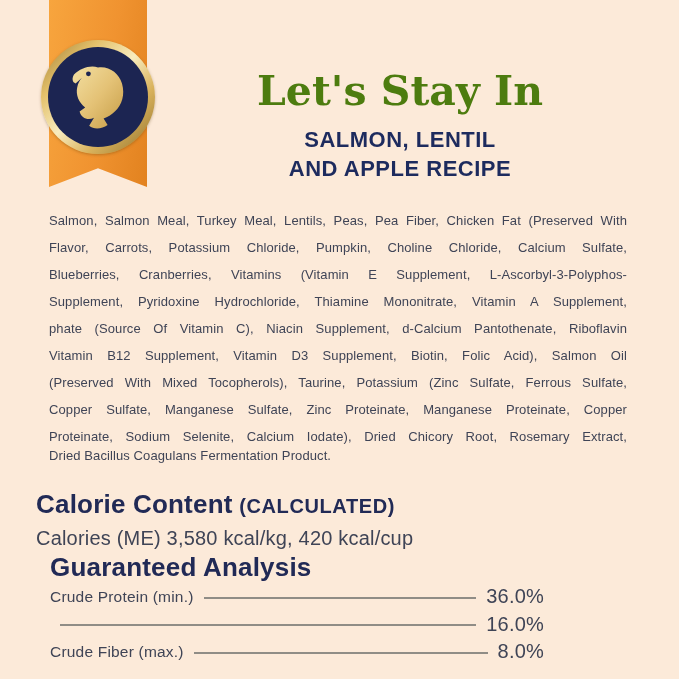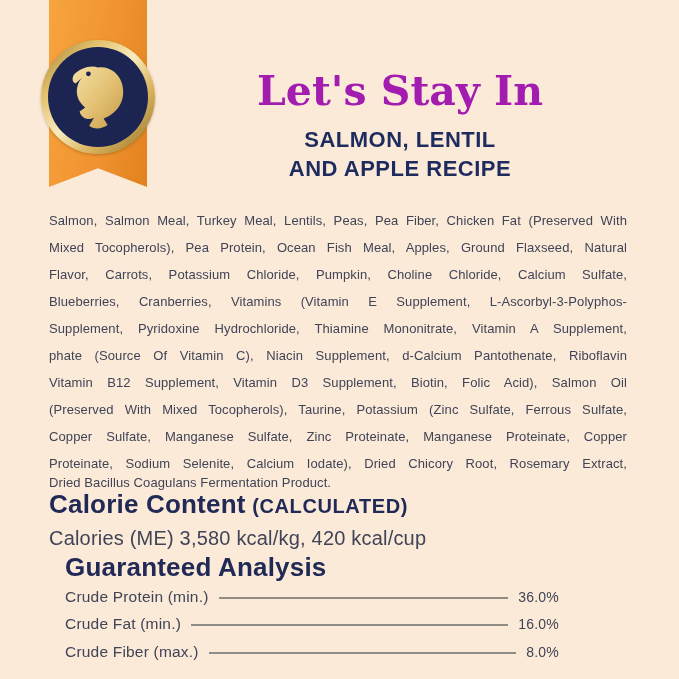--- a/index.html
+++ b/index.html
@@ -32,53 +32,53 @@
   .badge-inner svg { display: block; }
 
   
   .header {
     position: absolute; left: 220px; top: 66px; width: 360px;
     text-align: center; color: #1d2b5e;
   }
   .title {
     font-family: "DejaVu Serif", "Liberation Serif", serif;
     font-weight: 700; font-size: 41px; line-height: 50px;
-    margin: 0; letter-spacing: 0px; color: #a21caf;
+    margin: 0; letter-spacing: 0px; color: #4d7c0f;
   }
   .subtitle {
     margin-top: 9px;
     font-weight: 700; font-size: 22px; line-height: 29px;
     letter-spacing: 0.5px; color: #1d2b5e;
   }
 
   
   .ingredients { position: absolute; left: 49px; top: 203px; width: 578px; }
   .sec-h {
     margin: 0; color: #212a56; font-weight: 700;
     font-size: 28px; line-height: 34px; letter-spacing: 0.2px;
   }
   .para { margin-top: 3px; color: #3f4456; font-size: 13px; letter-spacing: 0.1px; }
   .jline { line-height: 19px; text-align: justify; text-align-last: justify; margin-top: 8px; }
   .lastline { line-height: 19px; text-align: left; }
 
   
-  .calorie { position: absolute; left: 49px; top: 489px; width: 560px; }
+  .calorie { position: absolute; left: 36px; top: 489px; width: 560px; }
   .cal-h { margin: 0; color: #212a56; }
   .cal-h .main { font-weight: 700; font-size: 26px; letter-spacing: 0.2px; }
   .cal-h .suffix { font-weight: 600; font-size: 20px; letter-spacing: 0.6px; }
   .cal-line { margin-top: 7px; color: #3f4456; font-size: 20px; letter-spacing: 0.2px; }
 
   
-  .analysis { position: absolute; left: 65px; top: 551px; width: 494px; }
+  .analysis { position: absolute; left: 50px; top: 551px; width: 494px; }
   .analysis .sec-h { font-size: 26px; line-height: 32px; }
   .rows { }
   .row { display: flex; align-items: center; height: 27.5px; }
   .row .lbl { color: #3f4456; font-size: 15.5px; letter-spacing: 0.2px; white-space: nowrap; }
   .row .leader { flex: 1; height: 2px; background: #908d86; margin: 0 10px; position: relative; top: 1px; }
-  .row .val { color: #3f4456; font-size: 14px; letter-spacing: 0.2px; white-space: nowrap; }
+  .row .val { color: #3f4456; font-size: 20px; letter-spacing: 0.2px; white-space: nowrap; }
 </style>
 </head>
 <body>
 
 <div class="page">
 
   <div class="ribbon"></div>
 
   <div class="badge">
     <div class="badge-inner">
@@ -115,21 +115,20 @@
     <h1 class="title">Let's Stay In</h1>
     <div class="subtitle">
       <div>SALMON, LENTIL</div>
       <div>AND APPLE RECIPE</div>
     </div>
   </header>
 
   <section class="ingredients">
     <div class="para">
       <div class="jline">Salmon, Salmon Meal, Turkey Meal, Lentils, Peas, Pea Fiber, Chicken Fat (Preserved With</div>
-      <div class="jline">Mixed Tocopherols), Pea Protein, Ocean Fish Meal, Apples, Ground Flaxseed, Natural</div>
       <div class="jline">Flavor, Carrots, Potassium Chloride, Pumpkin, Choline Chloride, Calcium Sulfate,</div>
       <div class="jline">Blueberries, Cranberries, Vitamins (Vitamin E Supplement, L-Ascorbyl-3-Polyphos-</div>
       <div class="jline">Supplement, Pyridoxine Hydrochloride, Thiamine Mononitrate, Vitamin A Supplement,</div>
       <div class="jline">phate (Source Of Vitamin C), Niacin Supplement, d-Calcium Pantothenate, Riboflavin</div>
       <div class="jline">Vitamin B12 Supplement, Vitamin D3 Supplement, Biotin, Folic Acid), Salmon Oil</div>
       <div class="jline">(Preserved With Mixed Tocopherols), Taurine, Potassium (Zinc Sulfate, Ferrous Sulfate,</div>
       <div class="jline">Copper Sulfate, Manganese Sulfate, Zinc Proteinate, Manganese Proteinate, Copper</div>
       <div class="jline">Proteinate, Sodium Selenite, Calcium Iodate), Dried Chicory Root, Rosemary Extract,</div>
       <div class="lastline">Dried Bacillus Coagulans Fermentation Product.</div>
     </div>
@@ -145,21 +144,20 @@
 
   <section class="analysis">
     <h2 class="sec-h">Guaranteed Analysis</h2>
     <div class="rows">
       <div class="row">
         <span class="lbl">Crude Protein (min.)</span>
         <span class="leader"></span>
         <span class="val">36.0%</span>
       </div>
       <div class="row">
-        <span class="lbl">Crude Fat (min.)</span>
         <span class="leader"></span>
         <span class="val">16.0%</span>
       </div>
       <div class="row">
         <span class="lbl">Crude Fiber (max.)</span>
         <span class="leader"></span>
         <span class="val">8.0%</span>
       </div>
     </div>
   </section>

